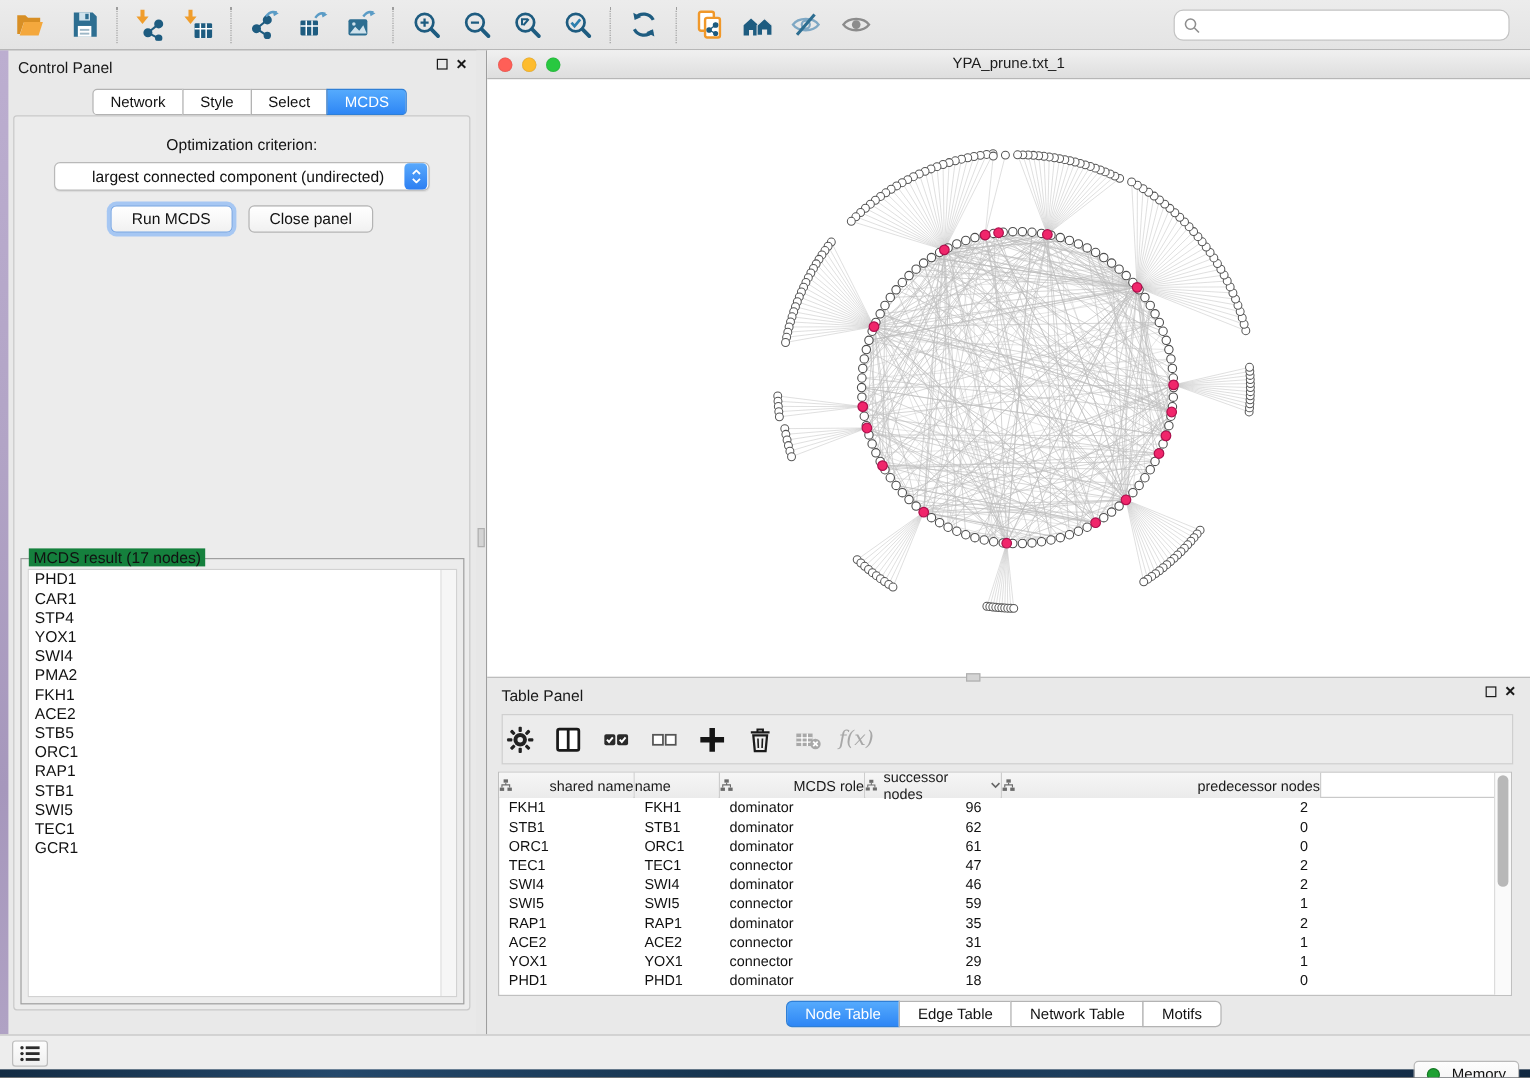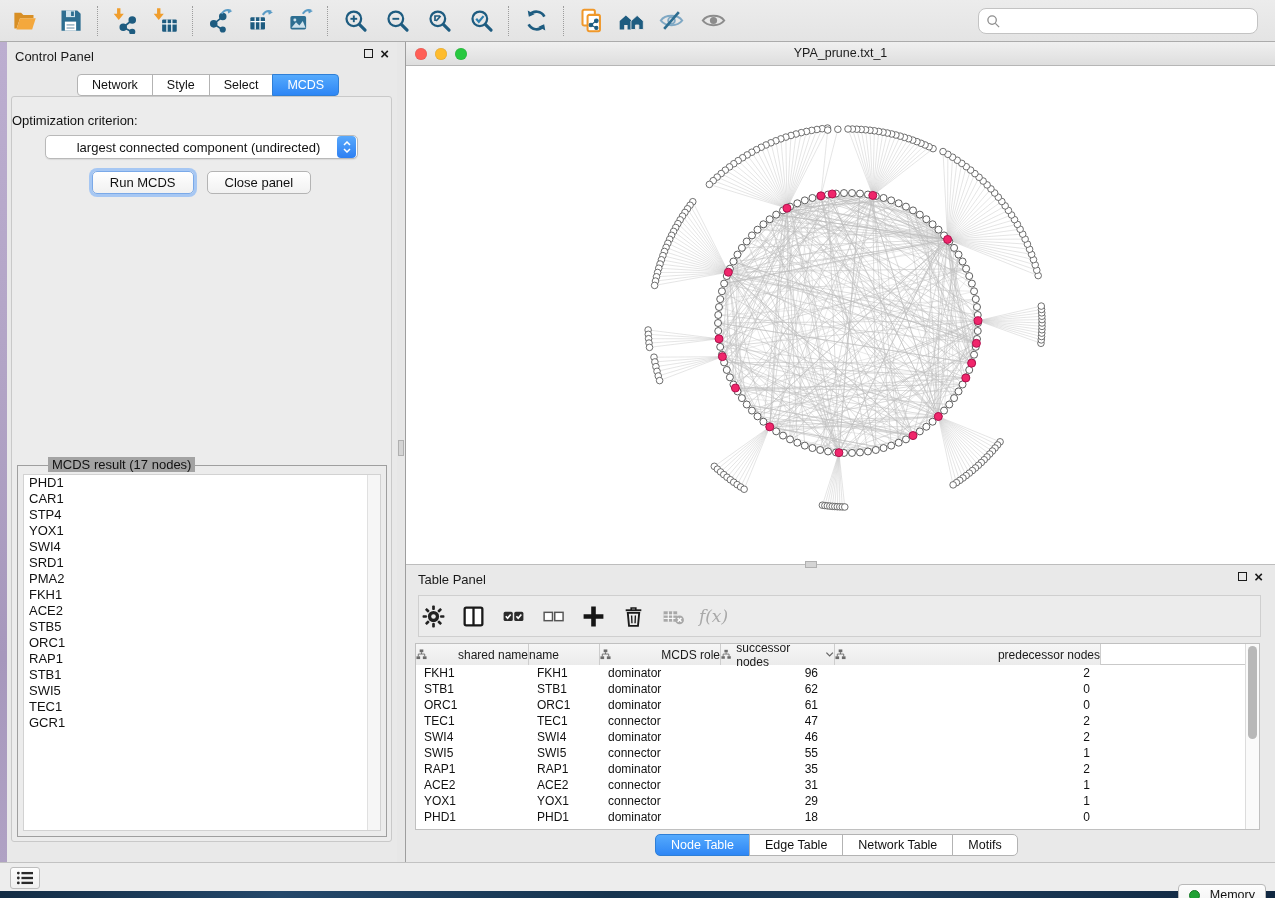--- a/index.html
+++ b/index.html
@@ -33,34 +33,34 @@
   .float-btn { width:9px; height:9px; border:1.5px solid #1a1a1a; display:inline-block; }
   .close-btn { font-size:15px; font-weight:bold; color:#1a1a1a; line-height:9px; }
   .cp-tabs { position:absolute; left:77px; top:74px; display:flex; }
   .cp-tab { height:22px; padding:0 14px; background:#fff; border:1px solid #b3b3b3;
     font-size:12.5px; display:flex; align-items:center; margin-left:-1px; color:#111; }
   .cp-tab:first-child { border-radius:4px 0 0 4px; margin-left:0; }
   .cp-tab:last-child { border-radius:0 4px 4px 0; }
   .cp-tab.active { background:linear-gradient(#55aafd,#2e86f5); border-color:#2f7fd6; color:#fff; }
   .cp-surface { position:absolute; left:11px; top:96px; width:381px; height:746px;
     background:#ececec; border:1px solid #c9c9c9; border-radius:3px; }
-  .opt-label { position:absolute; left:0; top:16px; width:100%; font-size:13px; color:#111; }
+  .opt-label { position:absolute; left:0; top:16px; width:100%; text-align:center; font-size:13px; color:#111; }
   .dropdown { position:absolute; left:33px; top:38px; width:313px; height:24px; background:#fff;
     border:1px solid #b9b9b9; border-radius:5px; display:flex; align-items:center; font-size:13px; color:#111;
     box-shadow:0 1px 1px rgba(0,0,0,.08); }
   .dropdown .dd-text { flex:1; text-align:center; padding-left:14px; }
   .dd-stepper { width:19px; height:22px; margin-right:1px; border-radius:4px;
     background:linear-gradient(#59a9fc,#2d7ff2); display:flex; flex-direction:column; align-items:center; justify-content:center; gap:2px; }
   .btn-row { position:absolute; left:0; top:74px; width:100%; display:flex; justify-content:center; gap:13px; }
   .mac-btn { height:23px; padding:0 17px; background:linear-gradient(#fff,#f1f1f1);
     border:1px solid #b4b4b4; border-radius:5px; font-size:13px; color:#111;
     display:flex; align-items:center; font-family:inherit; }
   .mac-btn.focused { box-shadow:0 0 0 3px rgba(110,170,250,.55); border-color:#7aa9e8; }
   .groupbox { position:absolute; left:5px; top:368px; width:370px; height:372px; border:1px solid #9f9f9f; }
-  .group-legend { position:absolute; left:6px; top:-9px; background:#a3a3a3; padding:0 4px; font-size:13px; color:#111;margin-left:24px; }
+  .group-legend { position:absolute; left:6px; top:-9px; background:#15803d; padding:0 4px; font-size:13px; color:#111; }
   .listbox { position:absolute; left:5px; top:8px; right:5px; bottom:5px; background:#fff;
     border:1px solid #d2d2d2; overflow:hidden; }
   .list-scroll { position:absolute; right:0; top:0; width:13px; height:100%; background:#f6f6f6; border-left:1px solid #e0e0e0; }
   .list-item { font-size:13px; color:#111; line-height:16px; padding-left:5px; }
   
   .v-splitter { position:absolute; left:397px; top:42px; width:9px; height:820px;
     background:#e7e7e7; border-right:1px solid #9e9e9e; }
   .v-handle { position:absolute; left:1px; top:398px; width:6px; height:16px; background:#d4d4d4; border:1px solid #b0b0b0; }
   
   .net-window { position:absolute; left:406px; top:42px; width:869px; height:522px; background:#fff; }
@@ -313,21 +313,20 @@
 
             <div class="list-item">CAR1</div>
 
             <div class="list-item">STP4</div>
 
 
             <div class="list-item">YOX1</div>
 
             <div class="list-item">SWI4</div>
 
-            <div class="list-item">SRD1</div>
 
             <div class="list-item">PMA2</div>
 
             <div class="list-item">FKH1</div>
 
             <div class="list-item">ACE2</div>
 
             <div class="list-item">STB5</div>
 
             <div class="list-item">ORC1</div>
@@ -1326,21 +1325,21 @@
               <div class="td t c1">SWI4</div>
               <div class="td t c2">dominator</div>
               <div class="td n c3">46</div>
               <div class="td n c4">2</div>
             </div>
 
             <div class="tr">
               <div class="td t c0">SWI5</div>
               <div class="td t c1">SWI5</div>
               <div class="td t c2">connector</div>
-              <div class="td n c3">55</div>
+              <div class="td n c3">59</div>
               <div class="td n c4">1</div>
             </div>
 
             <div class="tr">
               <div class="td t c0">RAP1</div>
               <div class="td t c1">RAP1</div>
               <div class="td t c2">dominator</div>
               <div class="td n c3">35</div>
               <div class="td n c4">2</div>
             </div>

